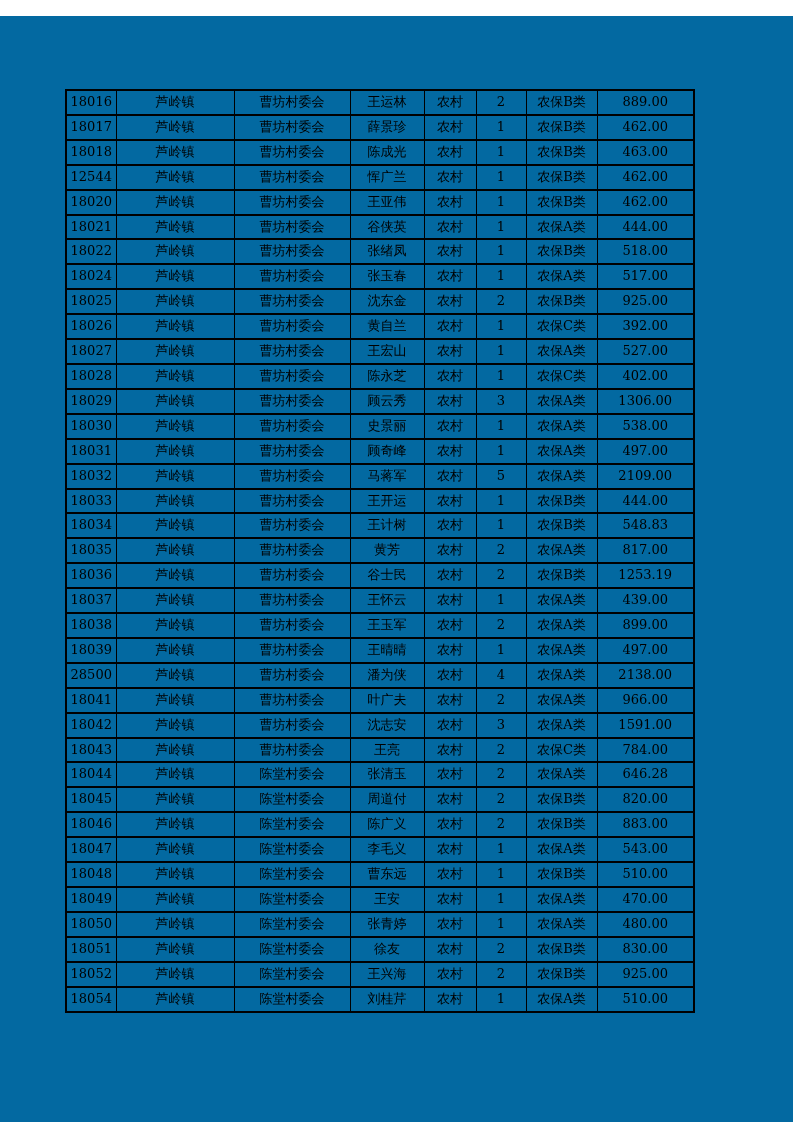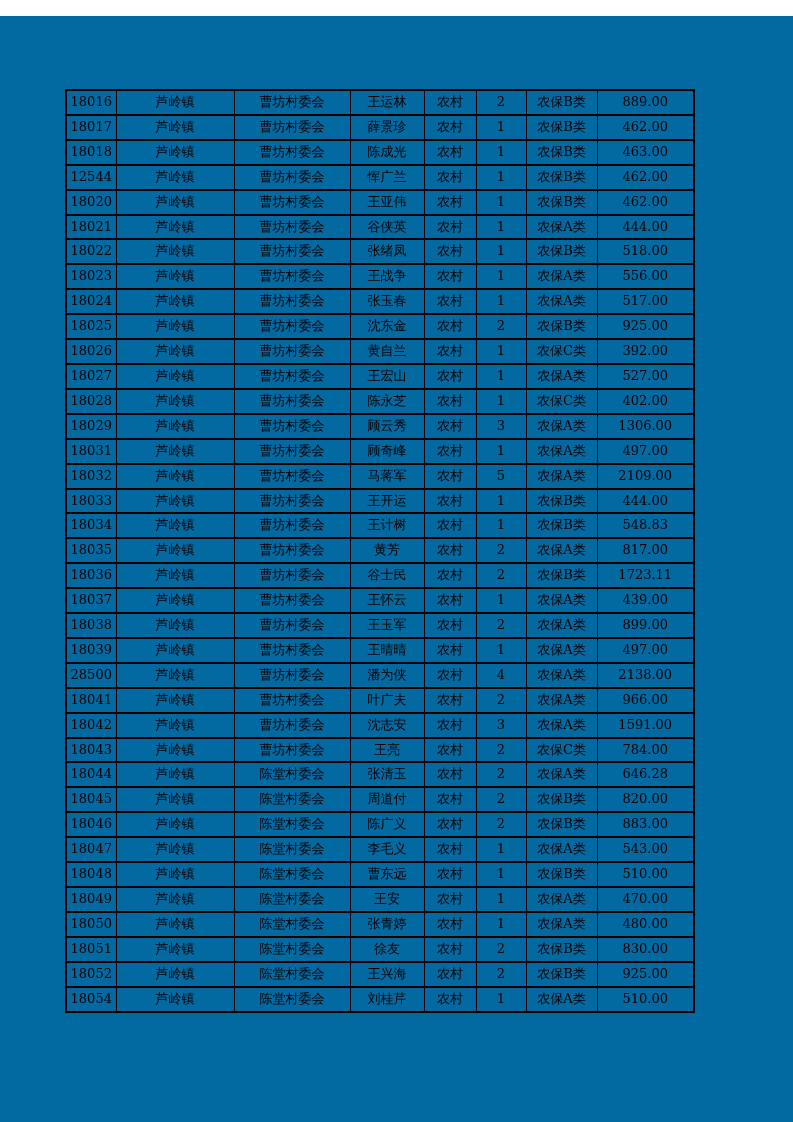--- a/index.html
+++ b/index.html
@@ -135,30 +135,20 @@
           <td class="c0">18022</td>
           <td class="c1">芦岭镇</td>
           <td class="c2">曹坊村委会</td>
           <td class="c3">张绪凤</td>
           <td class="c4">农村</td>
           <td class="c5">1</td>
           <td class="c6">农保B类</td>
           <td class="c7">518.00</td>
         </tr>
         <tr>
-          <td class="c0">18023</td>
-          <td class="c1">芦岭镇</td>
-          <td class="c2">曹坊村委会</td>
-          <td class="c3">王战争</td>
-          <td class="c4">农村</td>
-          <td class="c5">1</td>
-          <td class="c6">农保A类</td>
-          <td class="c7">556.00</td>
-        </tr>
-        <tr>
           <td class="c0">18024</td>
           <td class="c1">芦岭镇</td>
           <td class="c2">曹坊村委会</td>
           <td class="c3">张玉春</td>
           <td class="c4">农村</td>
           <td class="c5">1</td>
           <td class="c6">农保A类</td>
           <td class="c7">517.00</td>
         </tr>
         <tr>
@@ -205,20 +195,30 @@
           <td class="c0">18029</td>
           <td class="c1">芦岭镇</td>
           <td class="c2">曹坊村委会</td>
           <td class="c3">顾云秀</td>
           <td class="c4">农村</td>
           <td class="c5">3</td>
           <td class="c6">农保A类</td>
           <td class="c7">1306.00</td>
         </tr>
         <tr>
+          <td class="c0">18030</td>
+          <td class="c1">芦岭镇</td>
+          <td class="c2">曹坊村委会</td>
+          <td class="c3">史景丽</td>
+          <td class="c4">农村</td>
+          <td class="c5">1</td>
+          <td class="c6">农保A类</td>
+          <td class="c7">538.00</td>
+        </tr>
+        <tr>
           <td class="c0">18031</td>
           <td class="c1">芦岭镇</td>
           <td class="c2">曹坊村委会</td>
           <td class="c3">顾奇峰</td>
           <td class="c4">农村</td>
           <td class="c5">1</td>
           <td class="c6">农保A类</td>
           <td class="c7">497.00</td>
         </tr>
         <tr>
@@ -262,21 +262,21 @@
           <td class="c7">817.00</td>
         </tr>
         <tr>
           <td class="c0">18036</td>
           <td class="c1">芦岭镇</td>
           <td class="c2">曹坊村委会</td>
           <td class="c3">谷士民</td>
           <td class="c4">农村</td>
           <td class="c5">2</td>
           <td class="c6">农保B类</td>
-          <td class="c7">1723.11</td>
+          <td class="c7">1253.19</td>
         </tr>
         <tr>
           <td class="c0">18037</td>
           <td class="c1">芦岭镇</td>
           <td class="c2">曹坊村委会</td>
           <td class="c3">王怀云</td>
           <td class="c4">农村</td>
           <td class="c5">1</td>
           <td class="c6">农保A类</td>
           <td class="c7">439.00</td>

